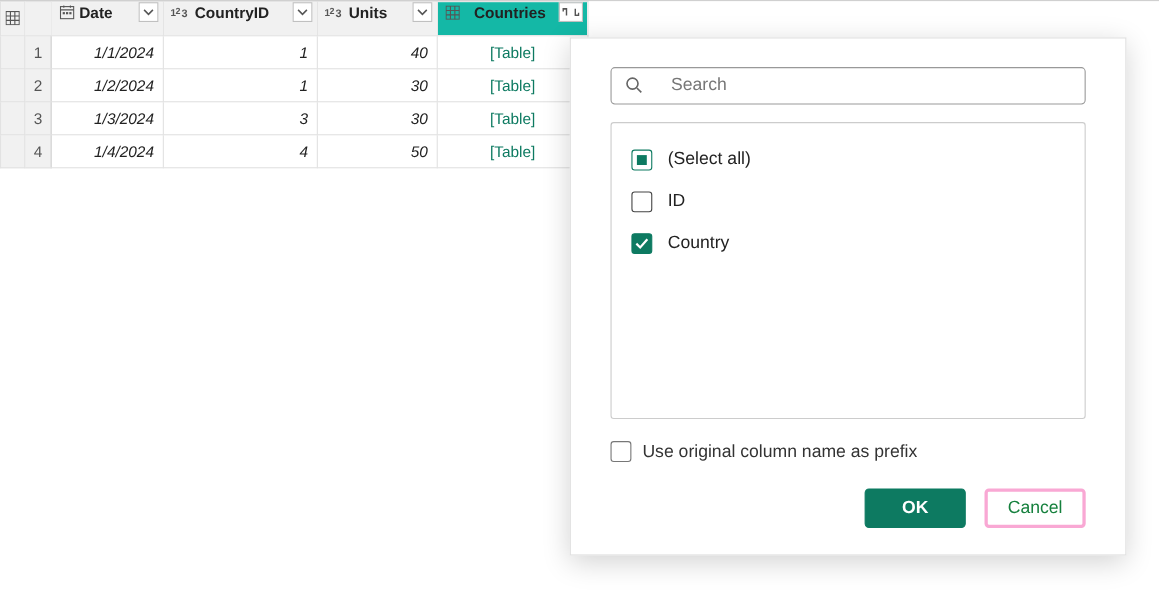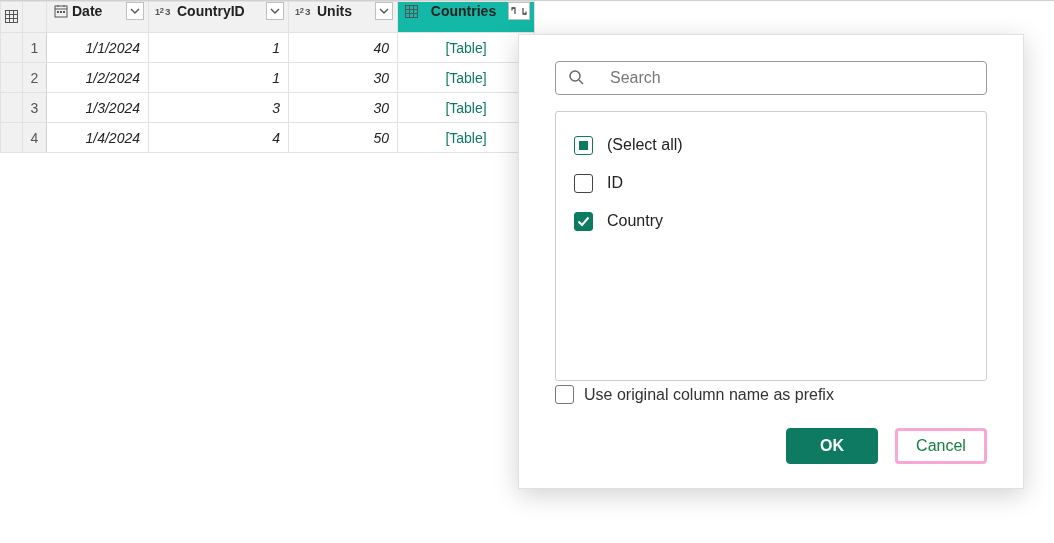--- a/index.html
+++ b/index.html
@@ -164,21 +164,21 @@
   .chk.indet::after {
     content: "";
     width: 9px; height: 9px;
     background: #0d7a61;
   }
 
   .prefix-row {
     display:flex;
     align-items:center;
     gap: 10px;
-    margin-top: 4px;
+    margin-top: 20px;
     font-size: 16px;
     color: #333;
   }
 
   .btn-row {
     display:flex;
     justify-content:flex-end;
     gap: 17px;
     margin-top: 24px;
   }

